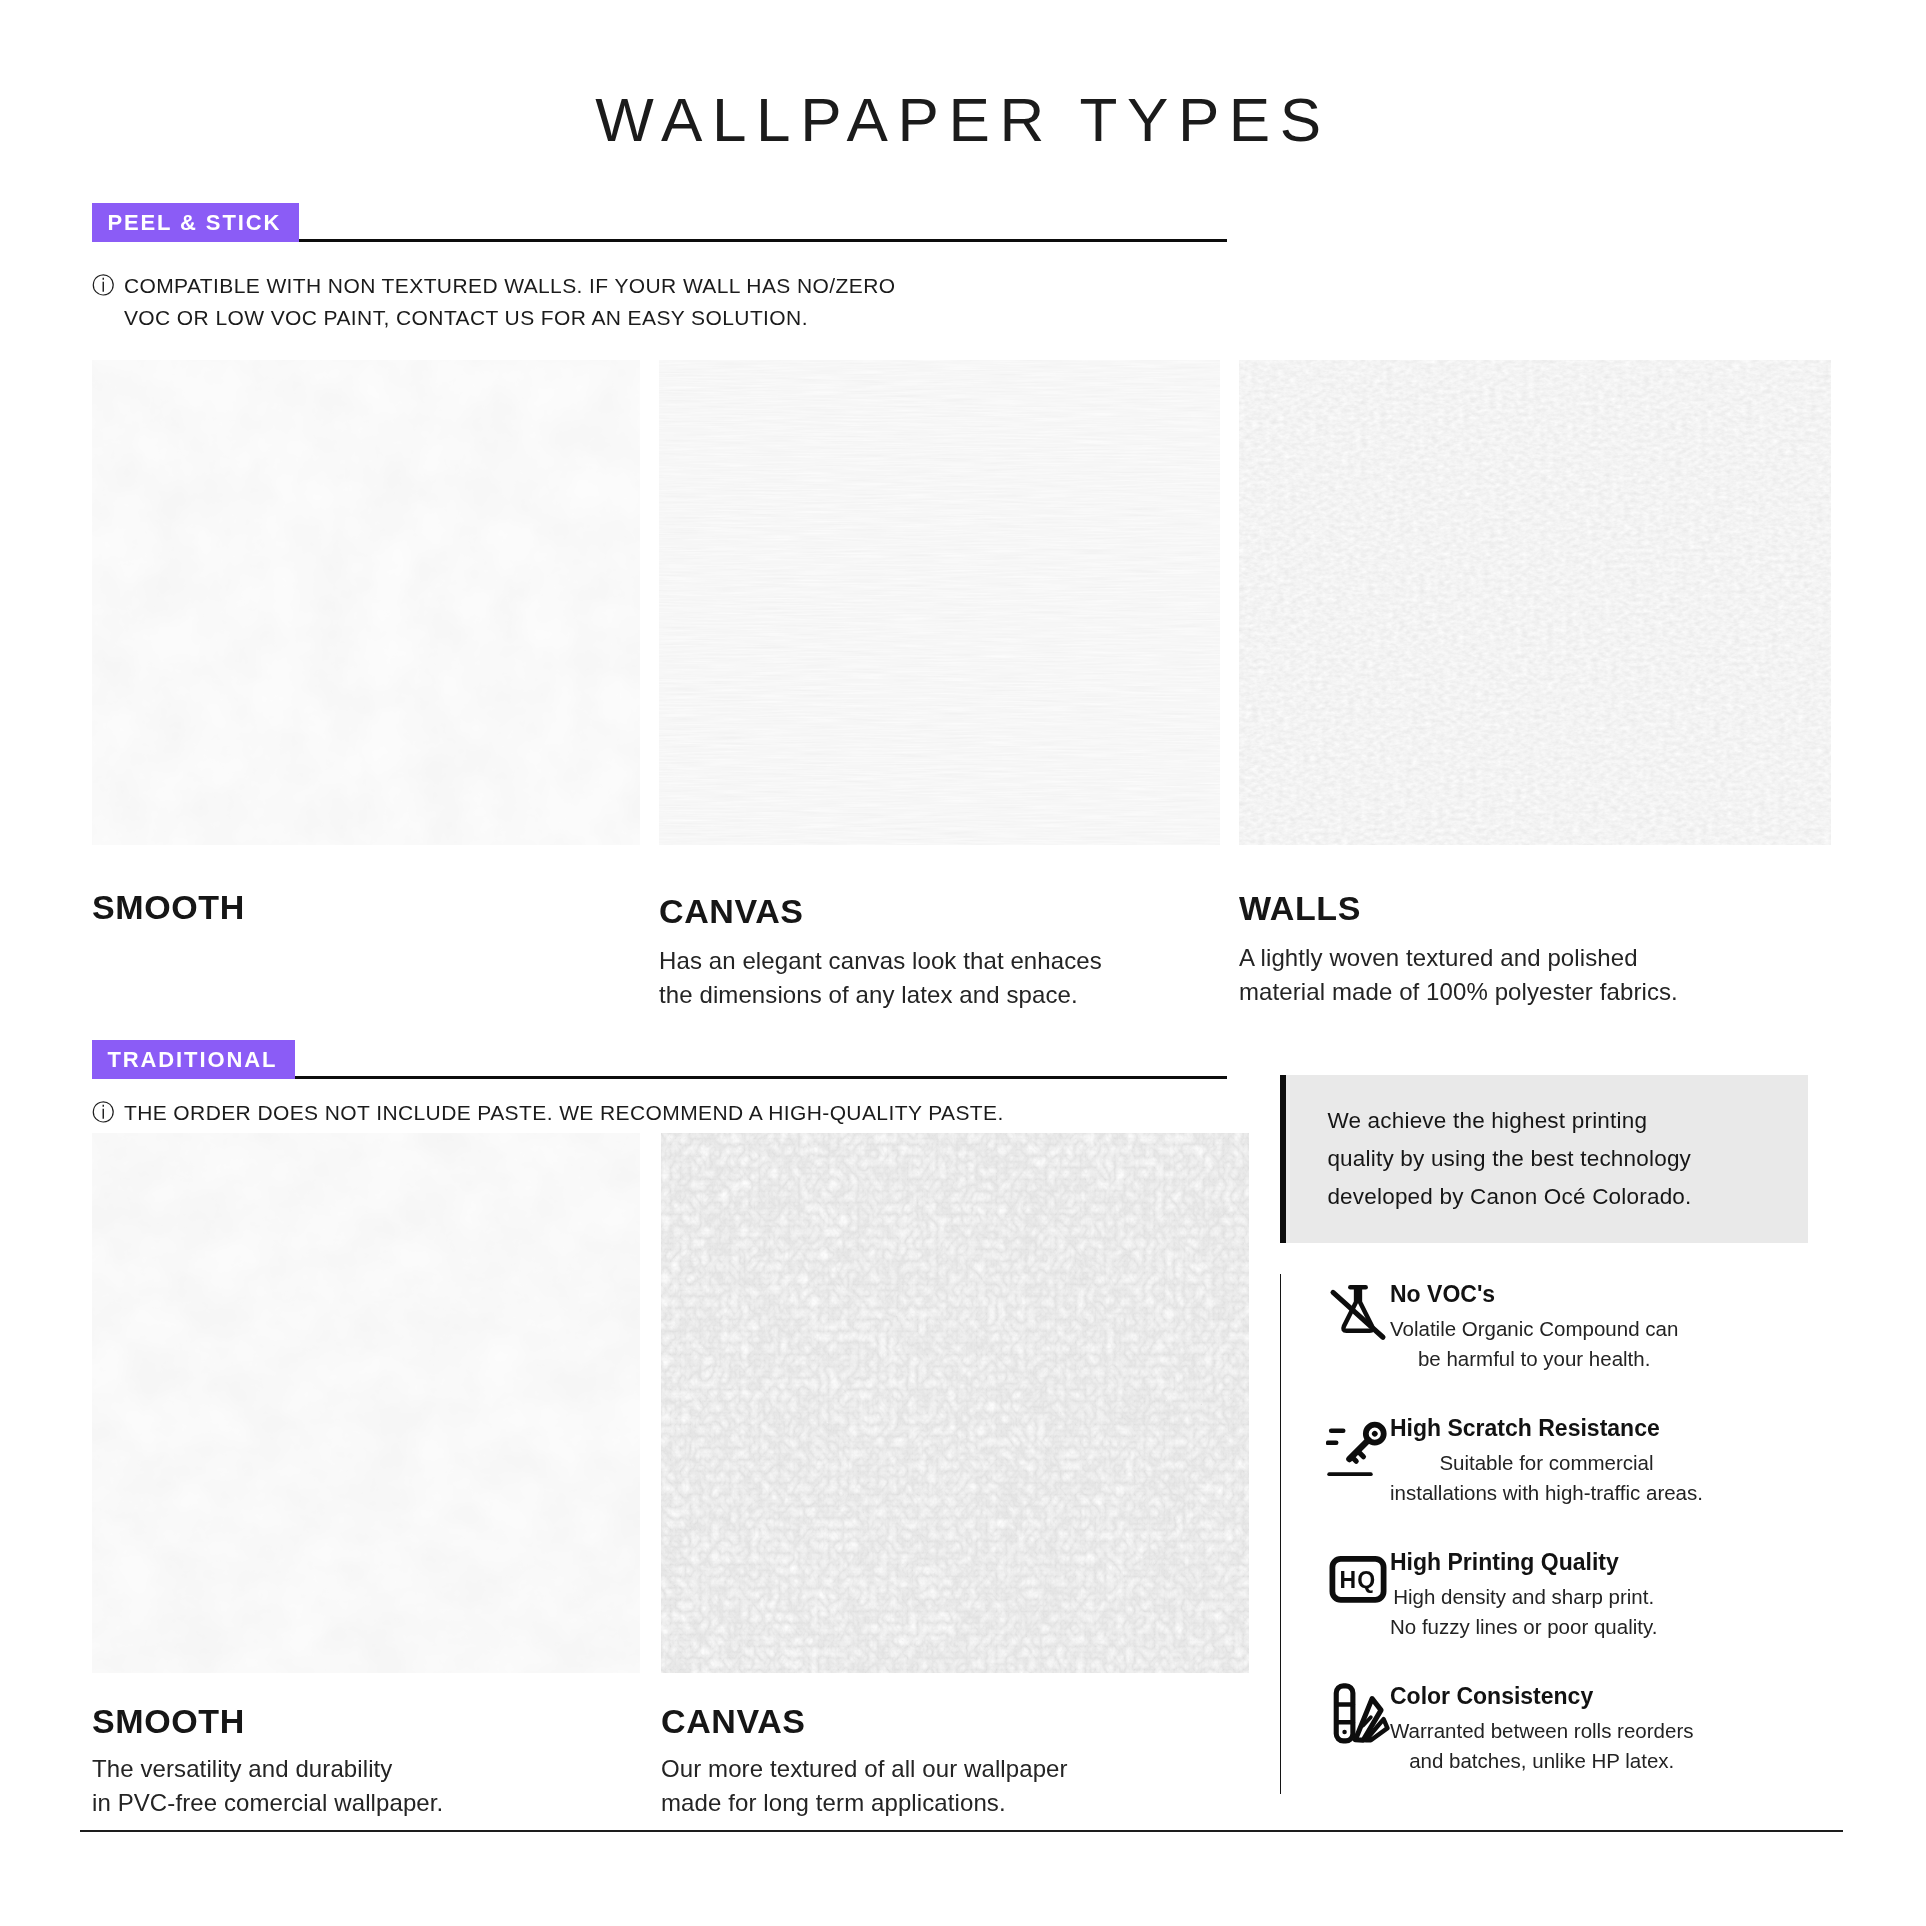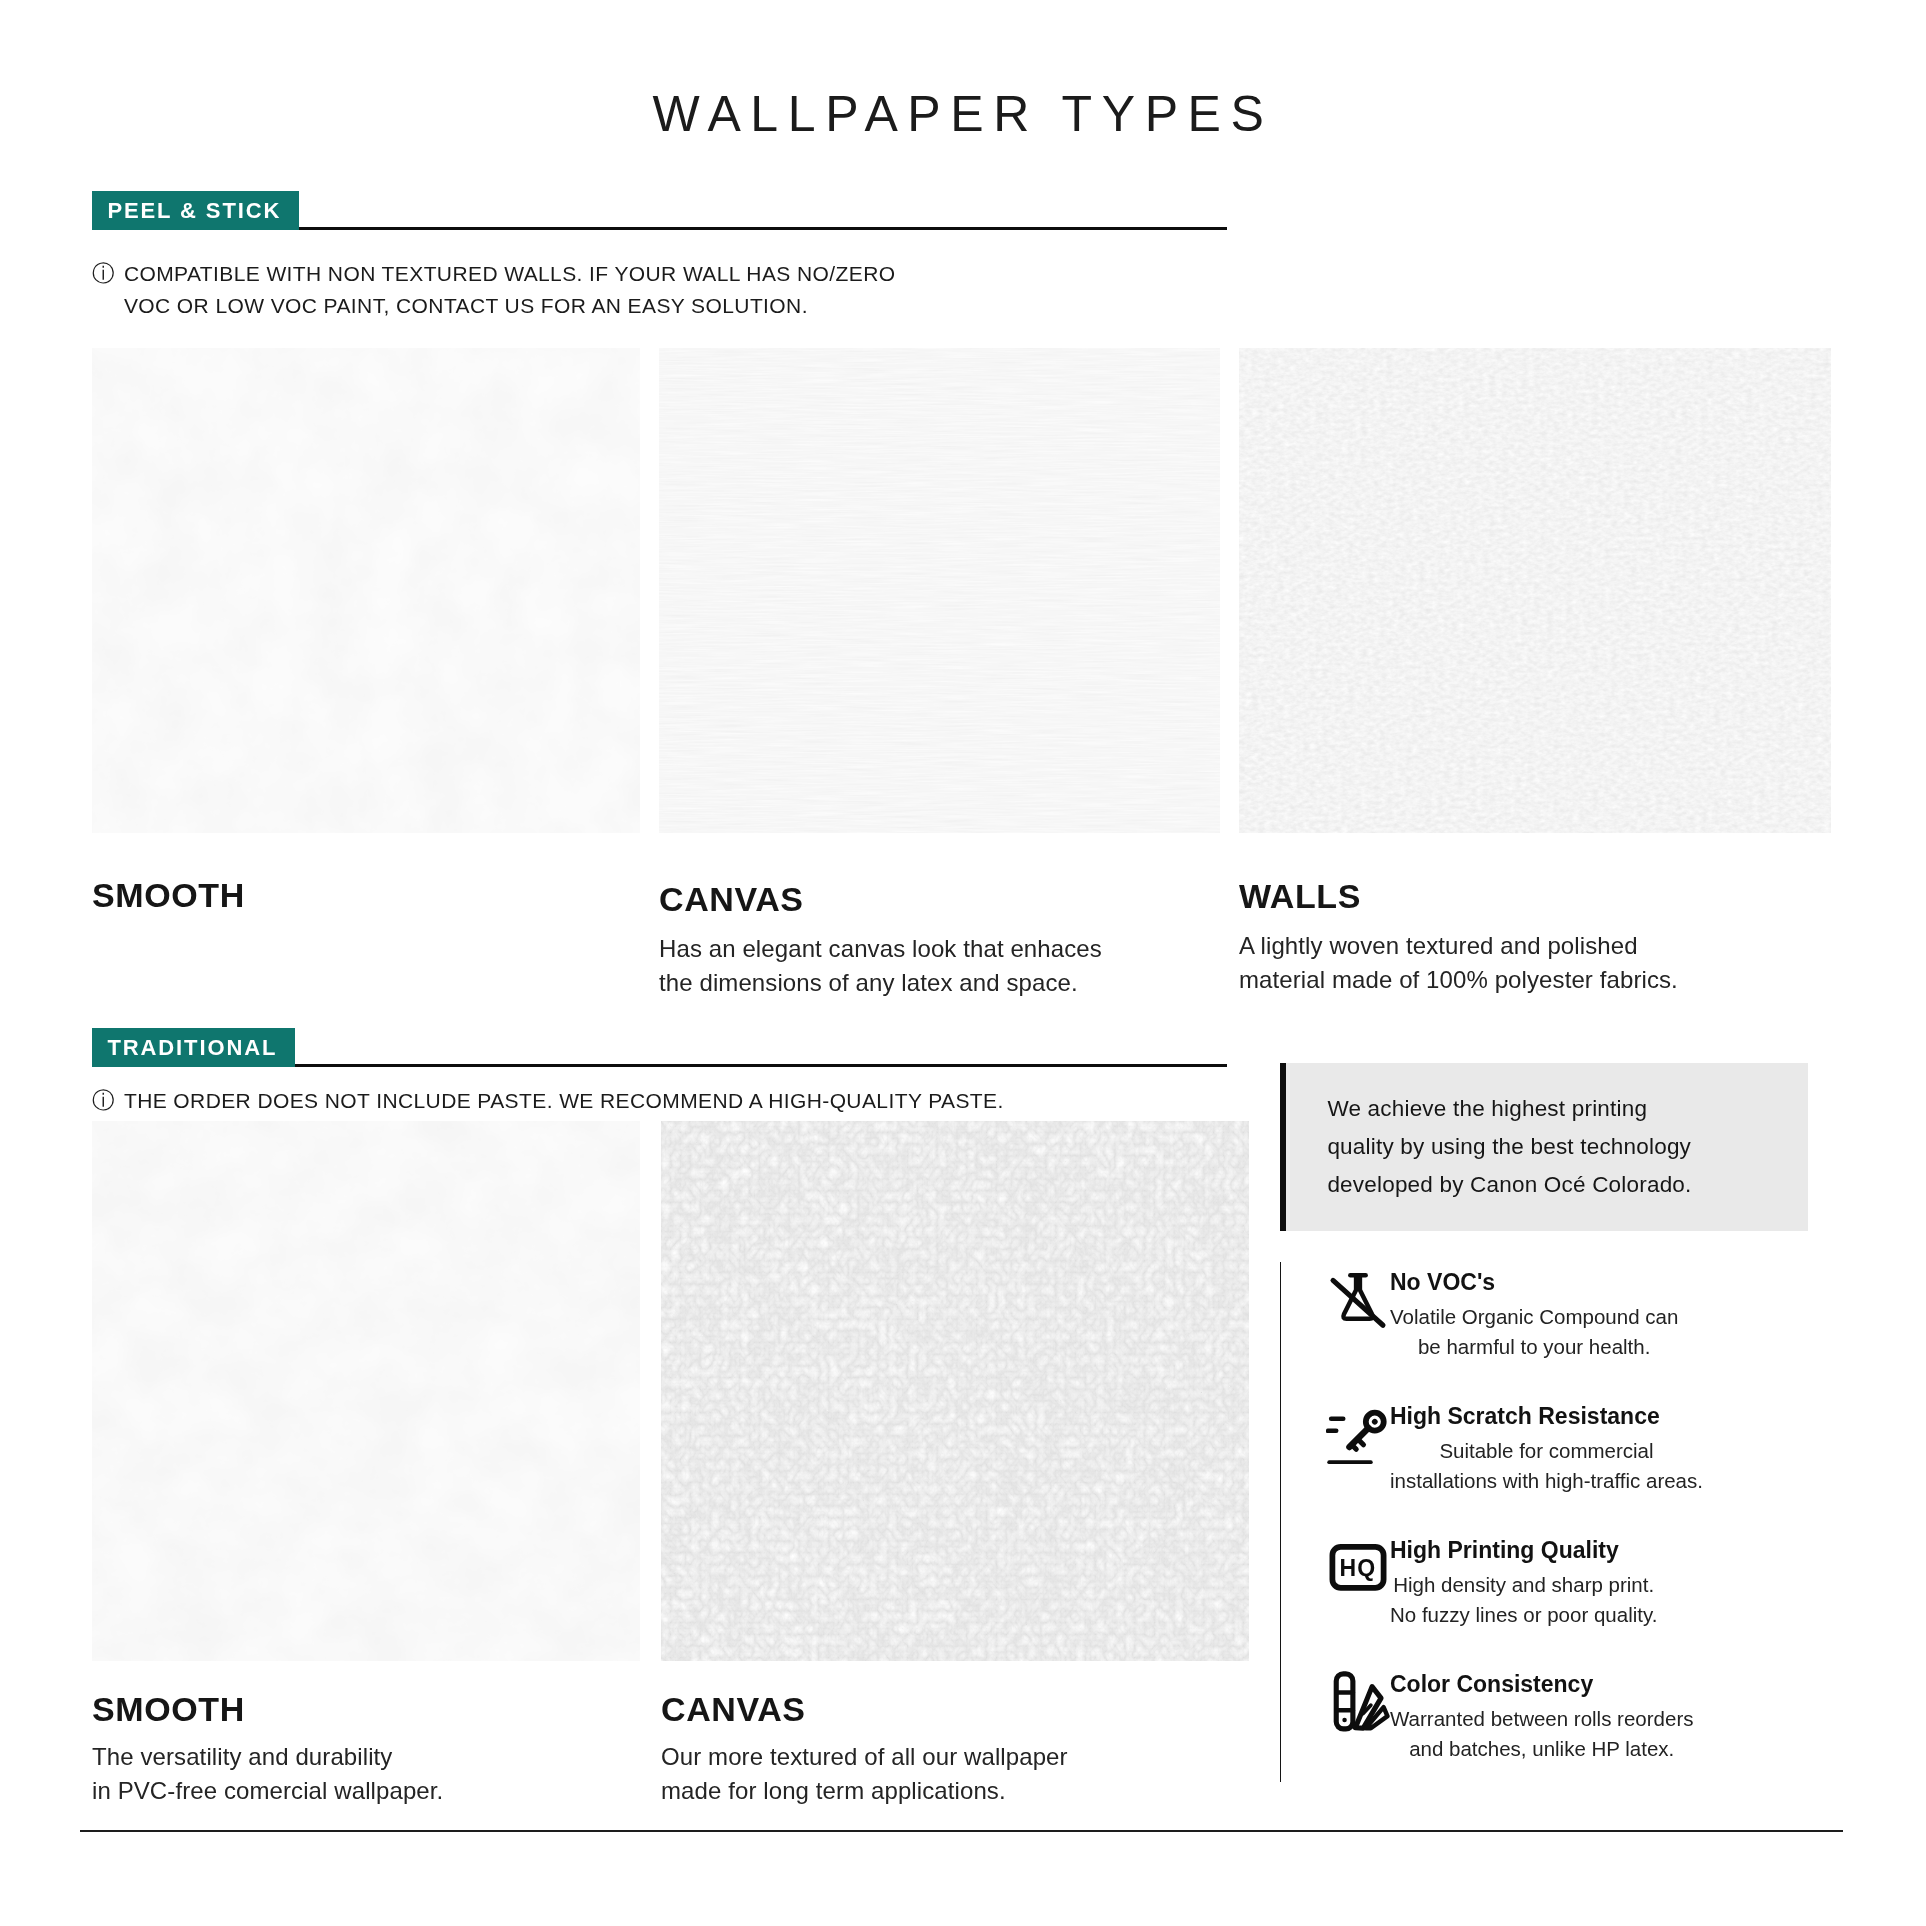--- a/index.html
+++ b/index.html
@@ -11,33 +11,33 @@
     font-family:"Liberation Sans", sans-serif;
     position:relative;
     overflow:hidden;
   }
   .content { padding:0 92px; }
 
   
   .page-title {
     padding-top:89px;
     text-align:center;
-    font-size:50px;
+    font-size:62px;
     font-weight:400;
     letter-spacing:9.6px;
     line-height:1;
     color:#1b1b1b;
     white-space:nowrap;
   }
 
   
   .sec-head { display:flex; align-items:flex-end; width:1135px; }
   .sec-head.first { margin-top:52px; }
   .sec-label {
-    background:#0f766e; color:#fff;
+    background:#8b5cf6; color:#fff;
     font-size:22px; font-weight:bold;
     letter-spacing:1.9px; line-height:1;
     padding:9px 18px 7.7px 15.4px;
     white-space:nowrap;
   }
   .sec-rule { flex:1; border-bottom:3.2px solid #0d0d0d; }
 
   
   .note {
     margin-top:28px;

